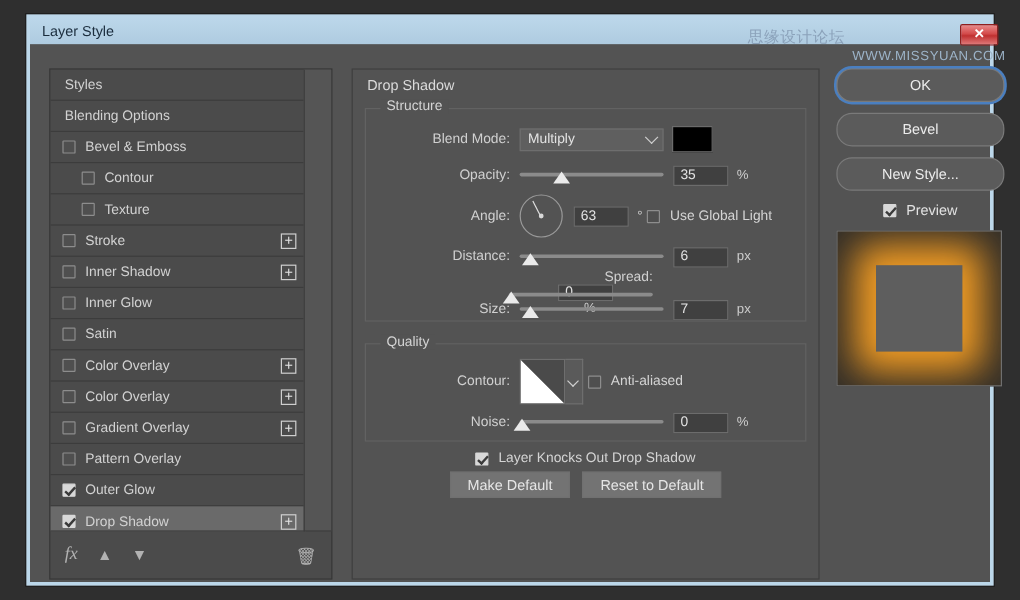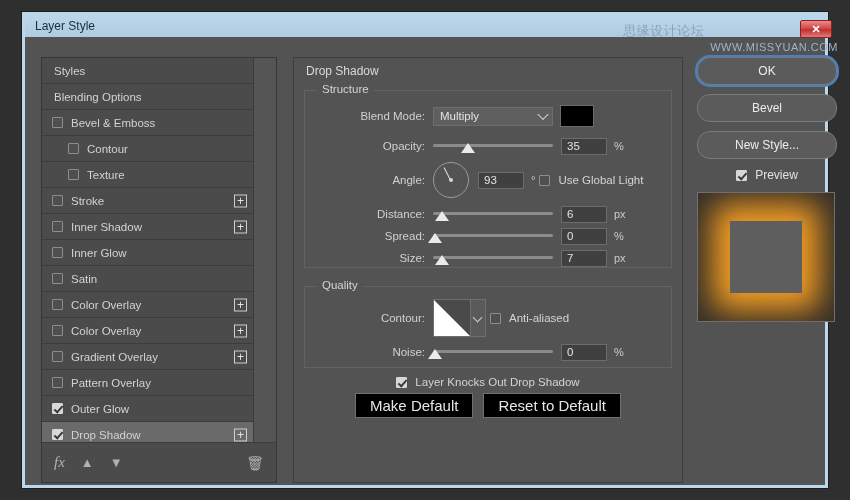--- a/index.html
+++ b/index.html
@@ -187,22 +187,22 @@
     width: 15px; height: 38px; border: 1px solid #6e6e6e; border-left: none;
     background: #5a5a5a; position: relative; box-sizing: border-box;
   }
   .contour-drop .chev {
     position: absolute; left: 3px; top: 14px;
     width: 6px; height: 6px; border-right: 1.4px solid #cfcfcf; border-bottom: 1.4px solid #cfcfcf;
     transform: rotate(45deg);
   }
 
   .btn {
-    background: #000000; border: 1px solid #707070; color: #e6e6e6;
-    font-size: 15px; padding: 3px 14px; box-sizing: border-box;
+    background: #737373; border: 1px solid #707070; color: #e6e6e6;
+    font-size: 12px; padding: 3px 14px; box-sizing: border-box;
   }
 
   
   .right-col { position: absolute; left: 672px; top: 20px; width: 140px; text-align: center; }
   .pill {
     display: block; width: 138px; height: 26px; margin-bottom: 9px;
     border-radius: 13px; background: #5b5b5b; border: 1px solid #7a7a7a;
     color: #ececec; font-size: 12px;
     display: flex; align-items: center; justify-content: center;
   }
@@ -342,39 +342,39 @@
             <div class="numbox">35</div>
             <span class="unit">%</span>
           </div>
 
           <div class="row" style="top:68px;height:42px;">
             <div class="lbl">Angle:</div>
             <div class="dial">
               <div class="needle" style="transform:rotate(-117deg);"></div>
               <div class="hub"></div>
             </div>
-            <div class="numbox">93</div>
+            <div class="numbox">63</div>
             <span class="unit">°</span>
             <span class="inline-chk">
               <span class="chk"></span>
               <span>Use Global Light</span>
             </span>
           </div>
 
           <div class="row" style="top:112px;">
             <div class="lbl">Distance:</div>
             <div class="slider">
               <div class="track"></div>
               <div class="thumb" style="left:2px;"></div>
             </div>
             <div class="numbox">6</div>
             <span class="unit">px</span>
           </div>
 
-          <div class="row" style="top:134px;">
+          <div class="row" style="top:134px;flex-direction:column;">
             <div class="lbl">Spread:</div>
             <div class="slider">
               <div class="track"></div>
               <div class="thumb" style="left:-5px;"></div>
             </div>
             <div class="numbox">0</div>
             <span class="unit">%</span>
           </div>
 
           <div class="row" style="top:156px;">

